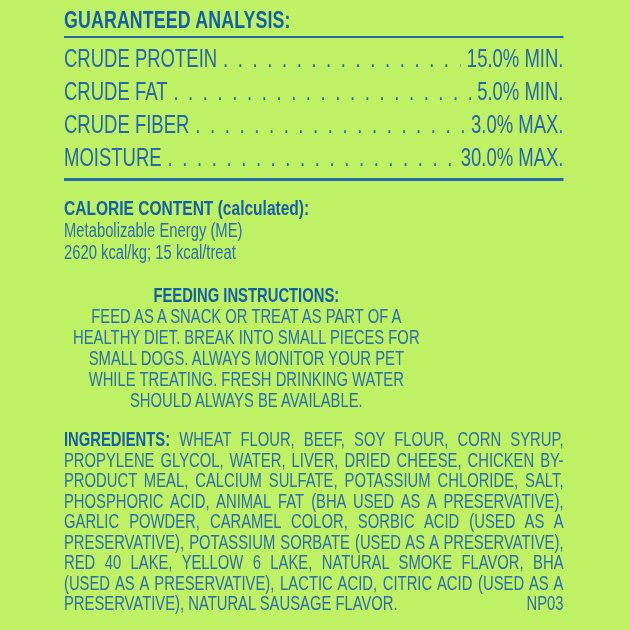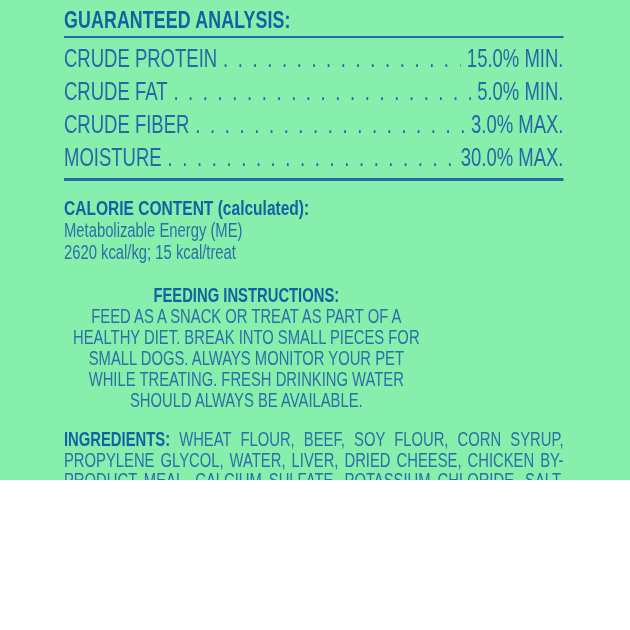--- a/index.html
+++ b/index.html
@@ -3,22 +3,22 @@
 <meta charset="utf-8">
 <style>
   html, body {
     margin: 0;
     padding: 0;
     background: #ffffff;
   }
   .page {
     position: relative;
     width: 630px;
-    height: 480px;
-    background: #86efac;
+    height: 630px;
+    background: #bef264;
     overflow: hidden;
     font-family: "Liberation Sans", sans-serif;
   }
   
   .content {
     position: absolute;
     left: 64px;
     top: 7px;
     width: 675px;
     transform: scaleX(0.74);

